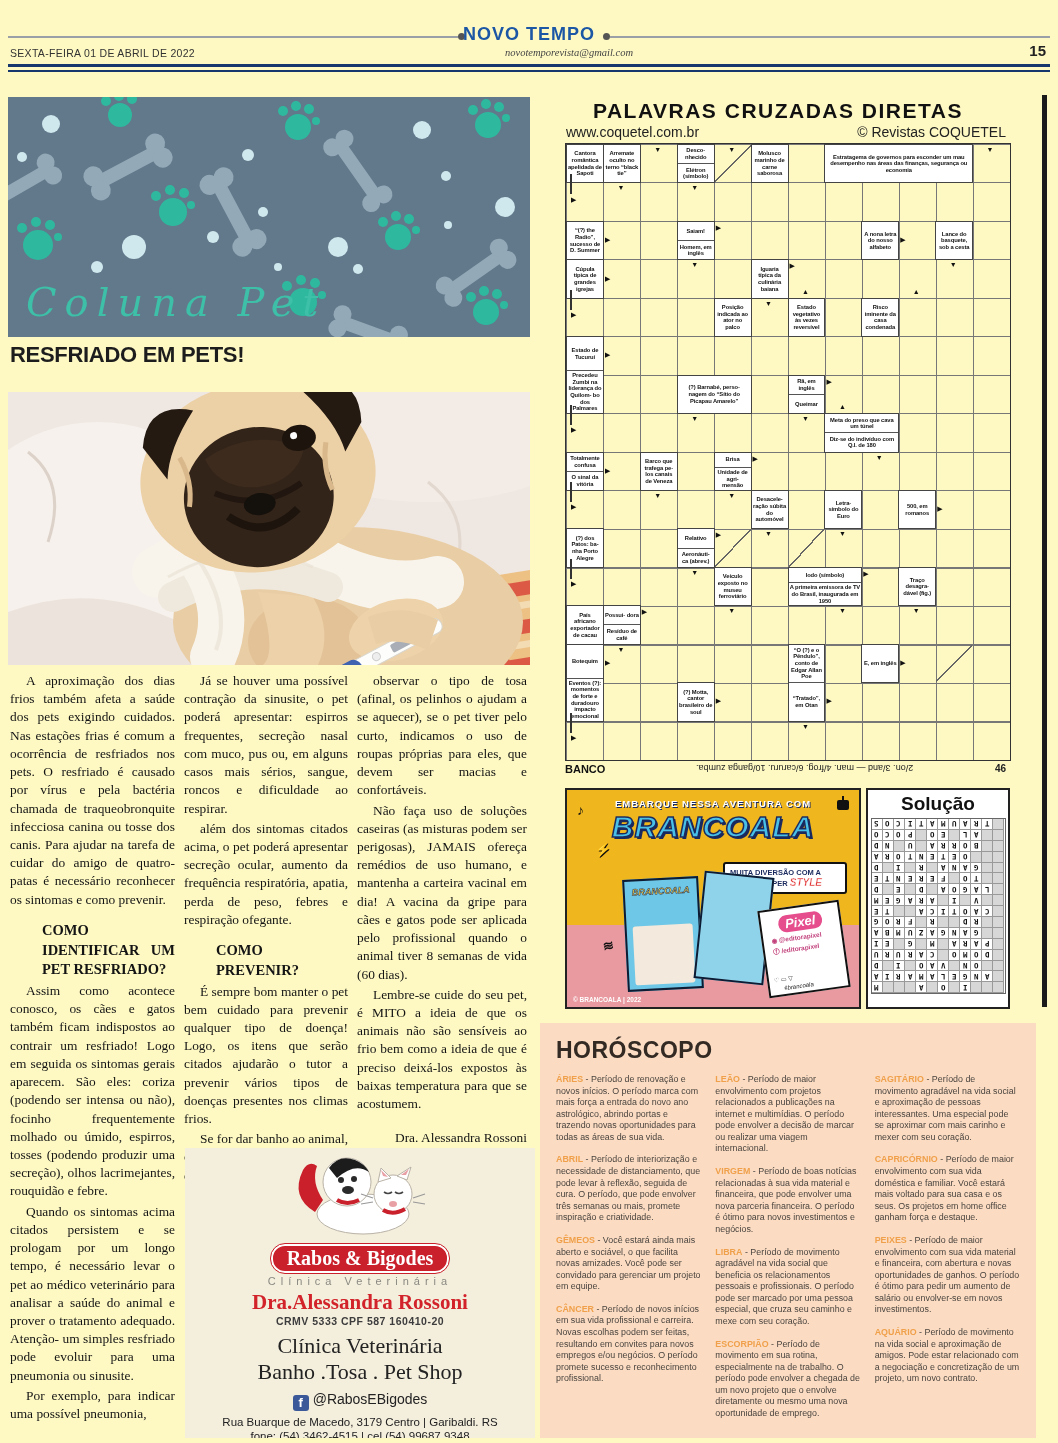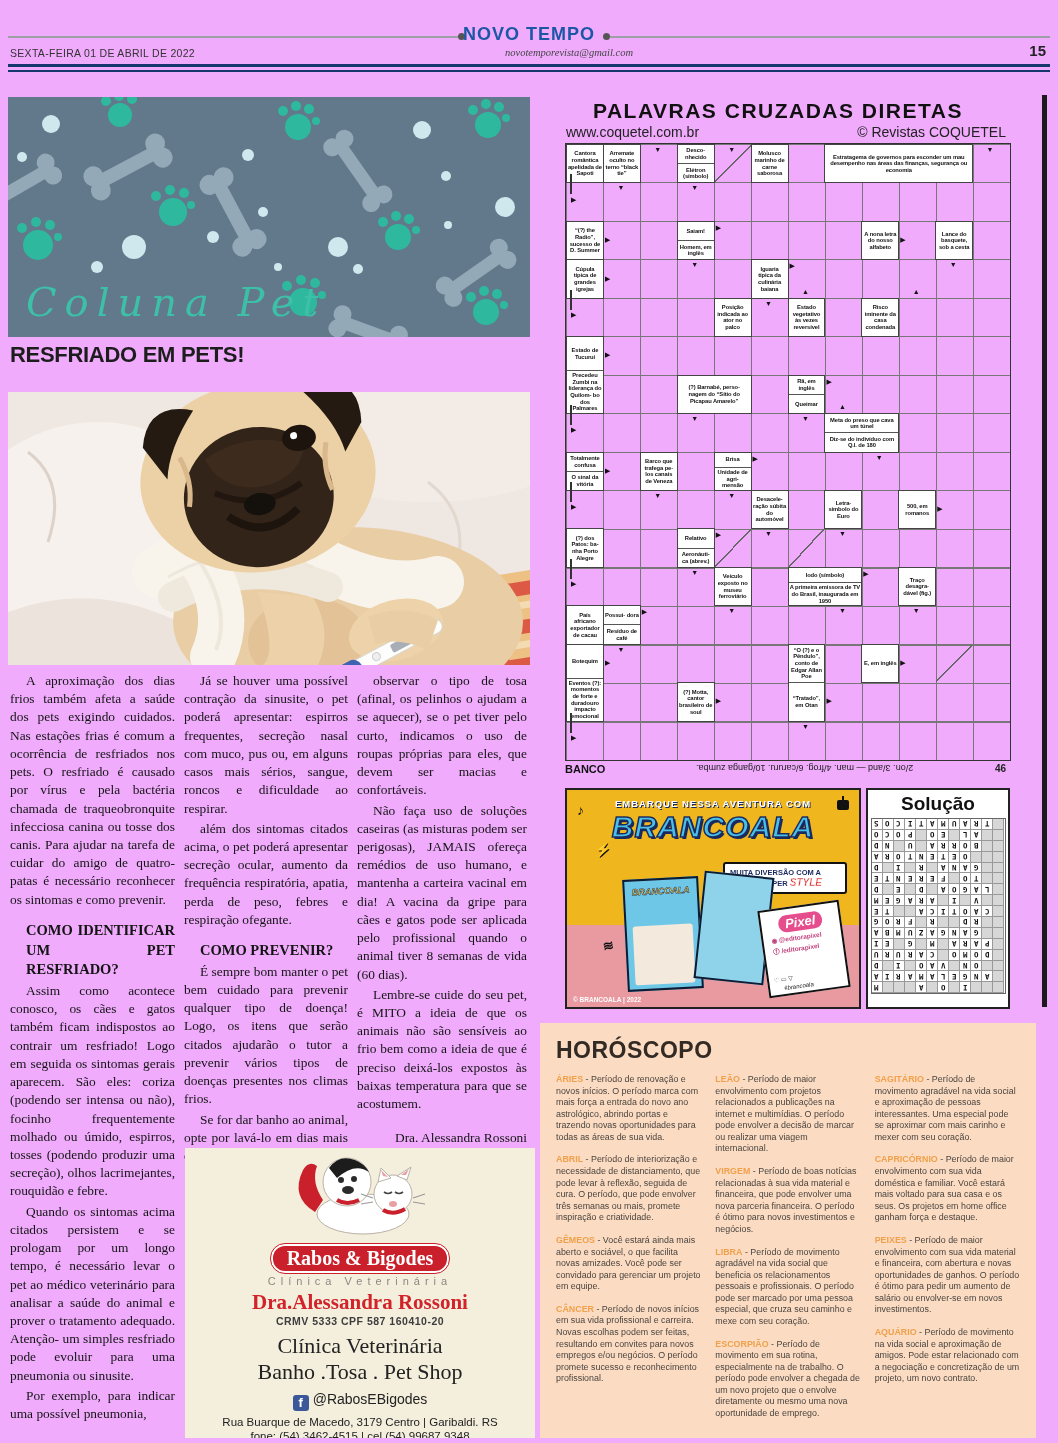--- a/index.html
+++ b/index.html
@@ -1,16 +1,16 @@
 <!DOCTYPE html>
 <html><head>
 <meta charset="utf-8">
 <style>
   html,body{margin:0;padding:0;background:#ffffff;}
-  #page{position:relative;width:1058px;height:1443px;background:#f0abfc;overflow:hidden;
+  #page{position:relative;width:1058px;height:1443px;background:#fef9c3;overflow:hidden;
         font-family:"Liberation Sans",sans-serif;color:#1a1a1a;}
   
   .hdr-line{position:absolute;top:36px;height:2px;background:#9aa0a6;}
   .hdr-dot{position:absolute;top:33px;width:7px;height:7px;border-radius:50%;background:#555;}
   .masthead{position:absolute;top:24px;left:0;width:100%;text-align:center;
             font-size:18px;font-weight:bold;letter-spacing:1px;color:#1c57a5;}
   .hdr-date{position:absolute;top:47px;left:10px;font-size:10.5px;color:#333;letter-spacing:.3px;}
   .hdr-mail{position:absolute;top:47px;left:0;width:100%;text-align:center;font-size:10.5px;
             font-style:italic;color:#444;font-family:"Liberation Serif",serif;padding-left:40px;}
   .hdr-page{position:absolute;top:42px;right:12px;font-size:15px;font-weight:bold;color:#222;}
@@ -24,21 +24,21 @@
   .headline{position:absolute;left:10px;top:342px;font-size:22px;font-weight:bold;color:#1d1d1d;letter-spacing:-.3px;}
   
   .photo{position:absolute;left:8px;top:392px;width:522px;height:273px;overflow:hidden;}
   
   .artcol{position:absolute;top:672px;font-family:"Liberation Serif",serif;font-size:13.4px;
           line-height:1.36;text-align:justify;color:#141414;}
   #col1{left:10px;width:165px;height:765px;}
   #col2{left:184px;width:164px;height:468px;}
   #col3{left:357px;width:170px;height:440px;}
   .para{margin:0 0 2px 0;text-indent:16px;}
-  .art-h{margin:12px 0 2px 16px;font-size:14.5px;font-weight:bold;font-family:"Liberation Serif",serif;}
+  .art-h{margin:12px 0 2px 32px;font-size:14.5px;font-weight:bold;font-family:"Liberation Serif",serif;}
   .byline{margin-top:16px;text-align:right;text-indent:0;}
   
   .clinic{position:absolute;left:185px;top:1148px;width:350px;height:290px;background:#f4eedd;
           text-align:center;overflow:hidden;}
   .clinic-badge{display:inline-block;margin-top:2px;background:#c9202b;color:#fff;border:2px solid #fff;
           outline:1px solid #c9202b;border-radius:14px;padding:1px 14px;font-family:"Liberation Serif",serif;
           font-size:20px;font-weight:bold;}
   .clinic-tag{font-size:11px;color:#8a8a82;letter-spacing:5px;margin-top:2px;}
   .clinic-doc{font-family:"Liberation Serif",serif;font-size:21px;font-weight:bold;color:#d2232a;margin-top:3px;}
   .clinic-crmv{font-size:10.5px;font-weight:bold;color:#3d3d3d;letter-spacing:.5px;}

